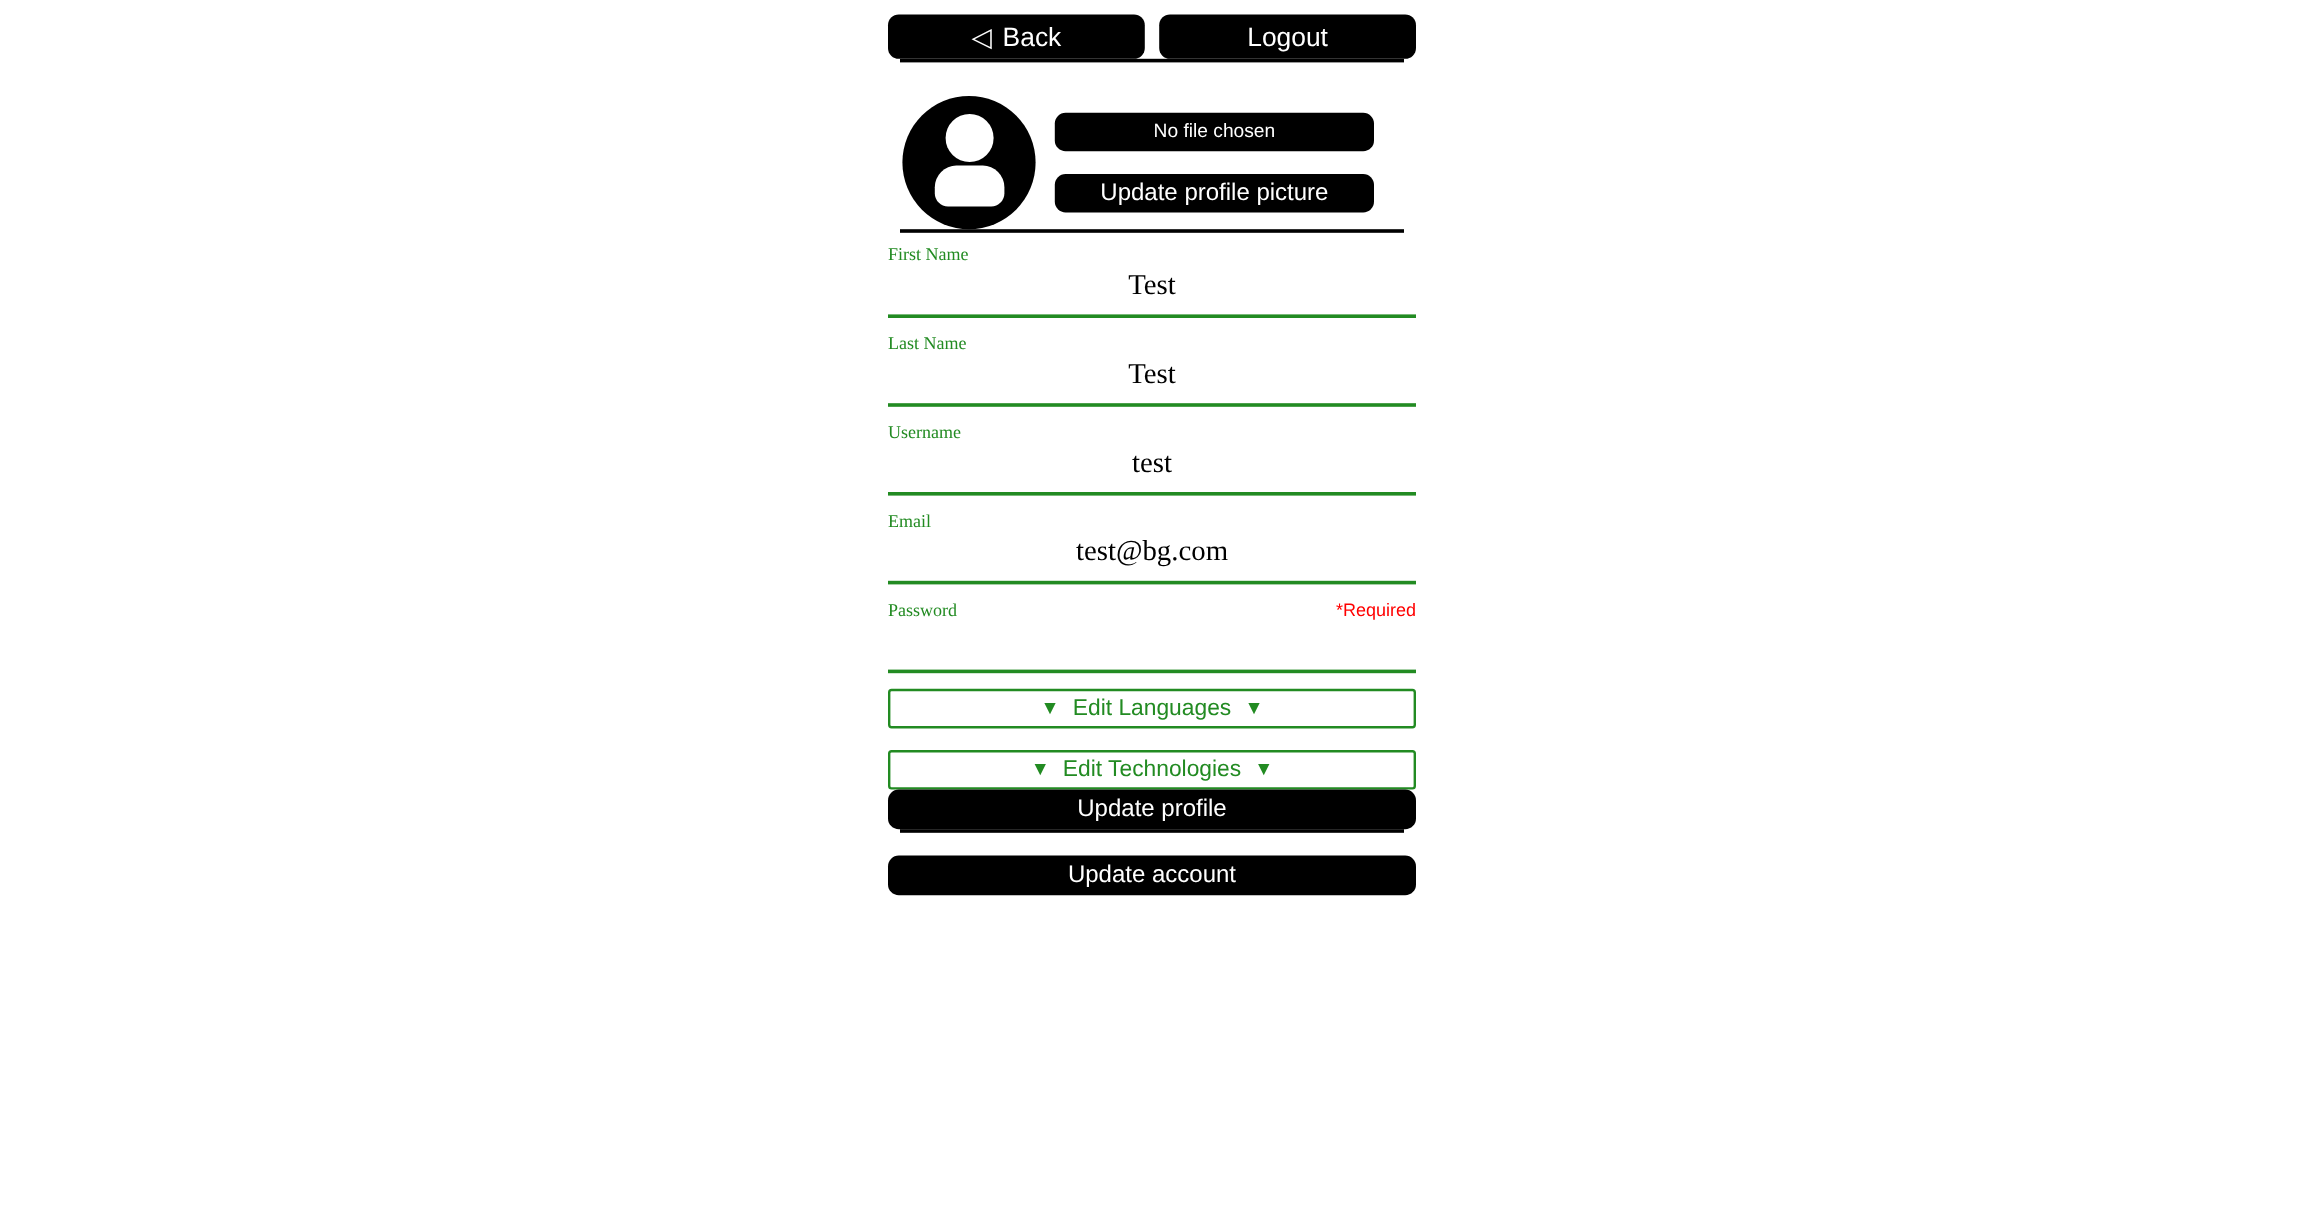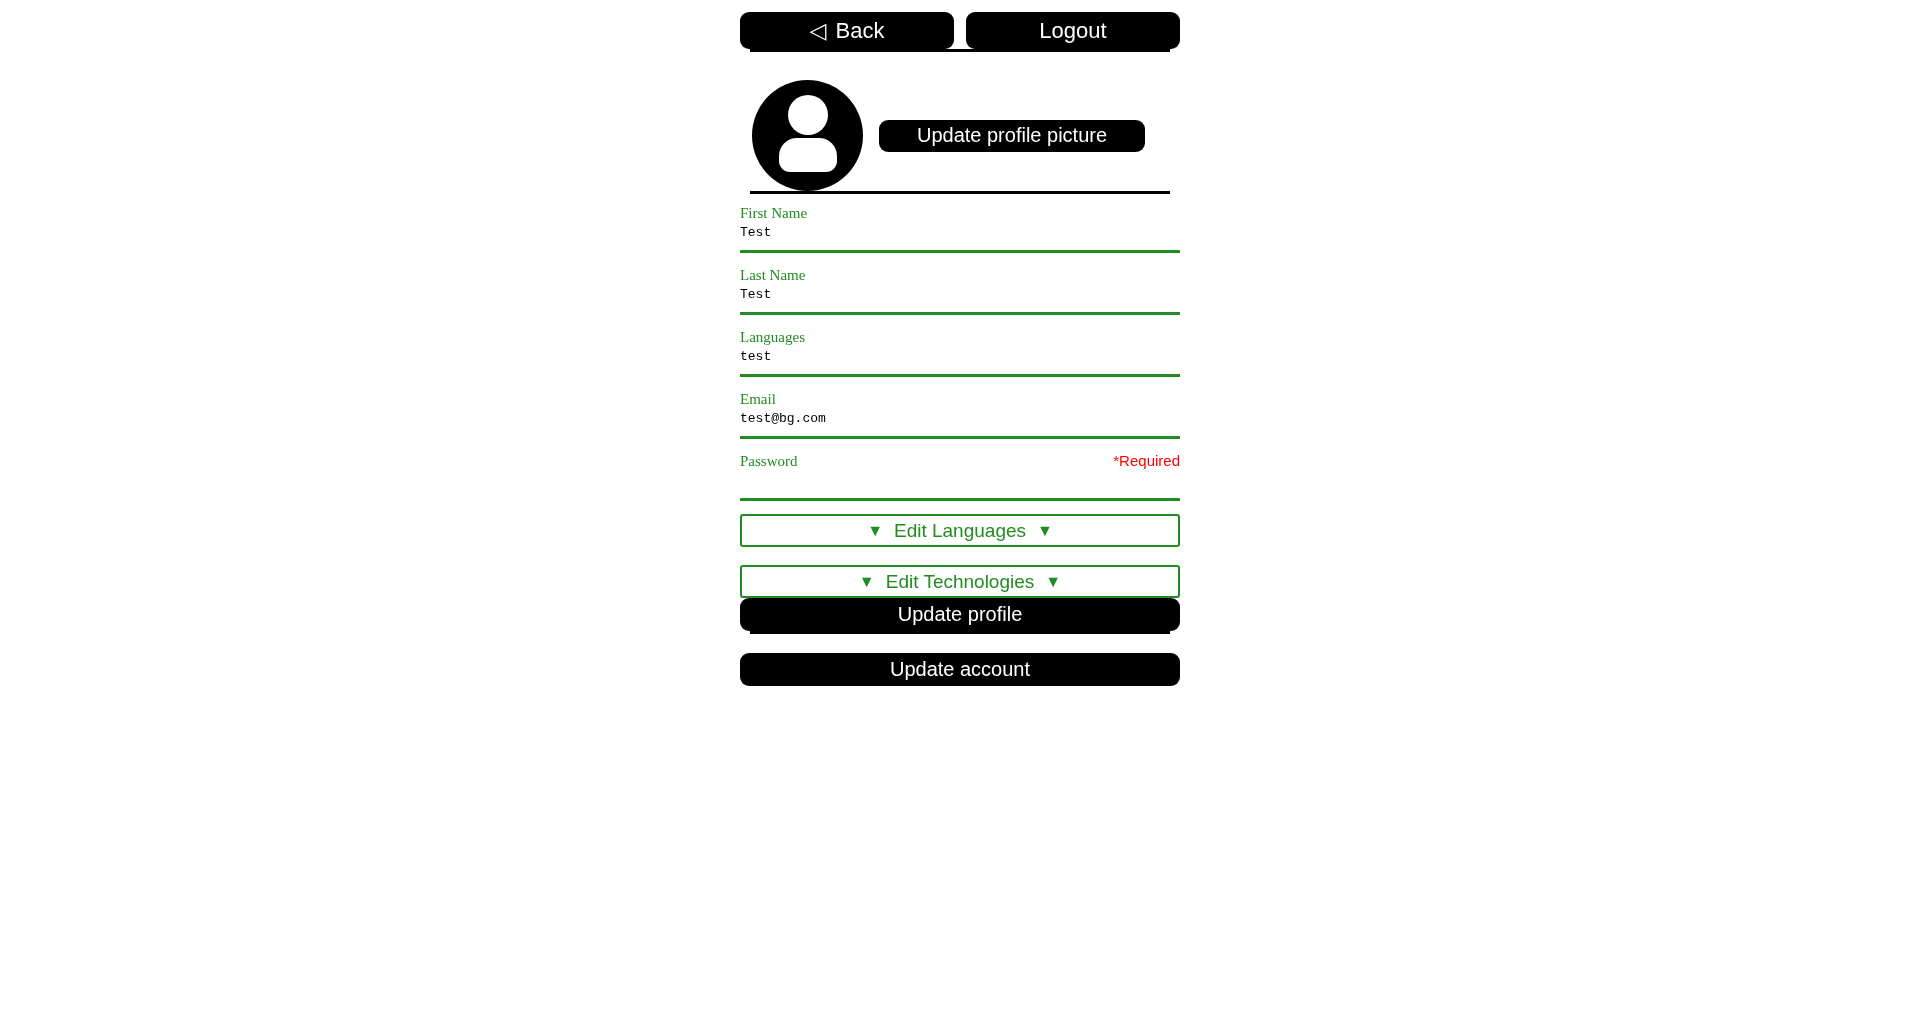--- a/index.html
+++ b/index.html
@@ -35,22 +35,22 @@
   .file-chosen { height: 32px; font-size: 16px; }
   .update-picture { height: 32px; font-size: 20px; justify-content: center; }
 
   .profile-form { margin-top: 10px; }
   .field { margin-bottom: 13px; }
   .label-row { display: flex; justify-content: space-between; align-items: baseline; }
   .field-label { color: #228B22; font-size: 15px; line-height: 18px; font-family: Liberation Serif, serif; }
   .required-note { color: #ff0000; font-size: 15px; line-height: 18px; }
   .field-input {
     display: block; width: 100%; border: none; border-bottom: 3px solid #228B22;
-    font-size: 13px; color: #000000; padding: 3px 0 10px; background: transparent;
-    outline: none; font-family: Liberation Mono, monospace; border-radius: 0;
+    font-size: 24px; color: #000000; padding: 3px 0 10px; background: transparent;
+    outline: none; font-family: Liberation Serif, serif; border-radius: 0; text-align: center;
   }
 
   .btn-outline {
     width: 100%; height: 33px; background: #ffffff;
     border: 2px solid #228B22; border-radius: 3px; color: #228B22;
     font-size: 19px; display: flex; align-items: center; justify-content: center;
     gap: 11px; cursor: pointer; font-family: inherit;
   }
   .btn-outline .tri { font-size: 16px; line-height: 1; }
   .edit-languages { margin-top: 6px; }
@@ -75,20 +75,23 @@
   </div>
 
   <hr class="divider hr1">
 
   <div class="picture-section">
     <div class="avatar">
       <div class="head"></div>
       <div class="torso"></div>
     </div>
     <div class="picture-buttons">
+      <div class="btn-black file-chosen">
+        <span>No file chosen</span>
+      </div>
       <button class="btn-black update-picture">
         <span>Update profile picture</span>
       </button>
     </div>
   </div>
 
   <hr class="divider hr2">
 
   <div class="profile-form">
 
@@ -101,21 +104,21 @@
 
     <div class="field">
       <div class="label-row">
         <span class="field-label">Last Name</span>
       </div>
       <input class="field-input" type="text" value="Test" style="">
     </div>
 
     <div class="field">
       <div class="label-row">
-        <span class="field-label">Languages</span>
+        <span class="field-label">Username</span>
       </div>
       <input class="field-input" type="text" value="test" style="">
     </div>
 
     <div class="field">
       <div class="label-row">
         <span class="field-label">Email</span>
       </div>
       <input class="field-input" type="text" value="test@bg.com" style="">
     </div>

